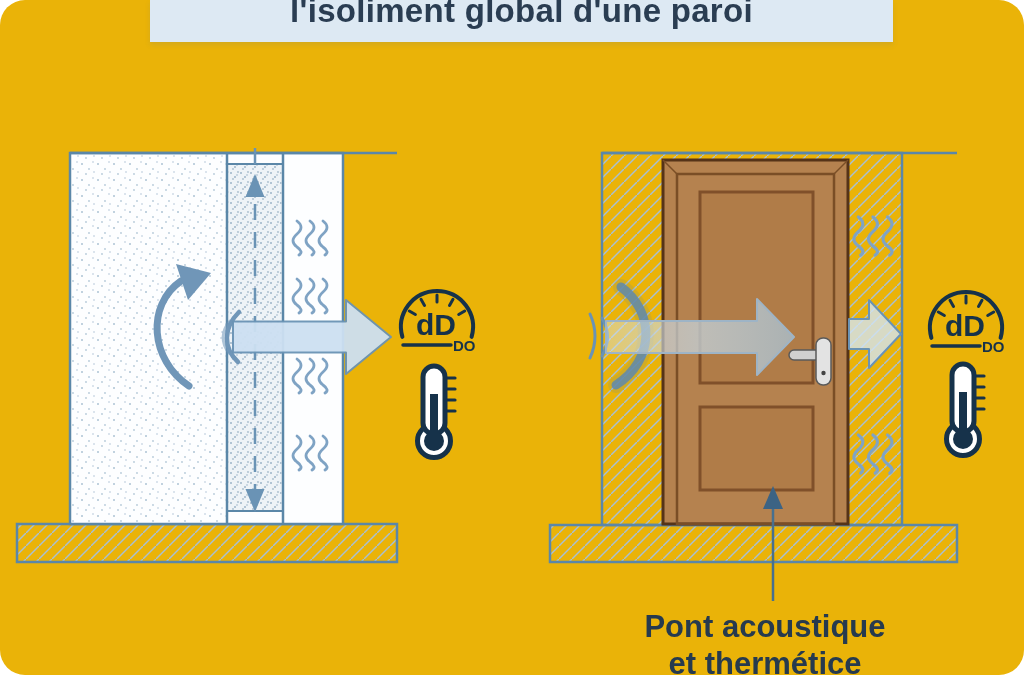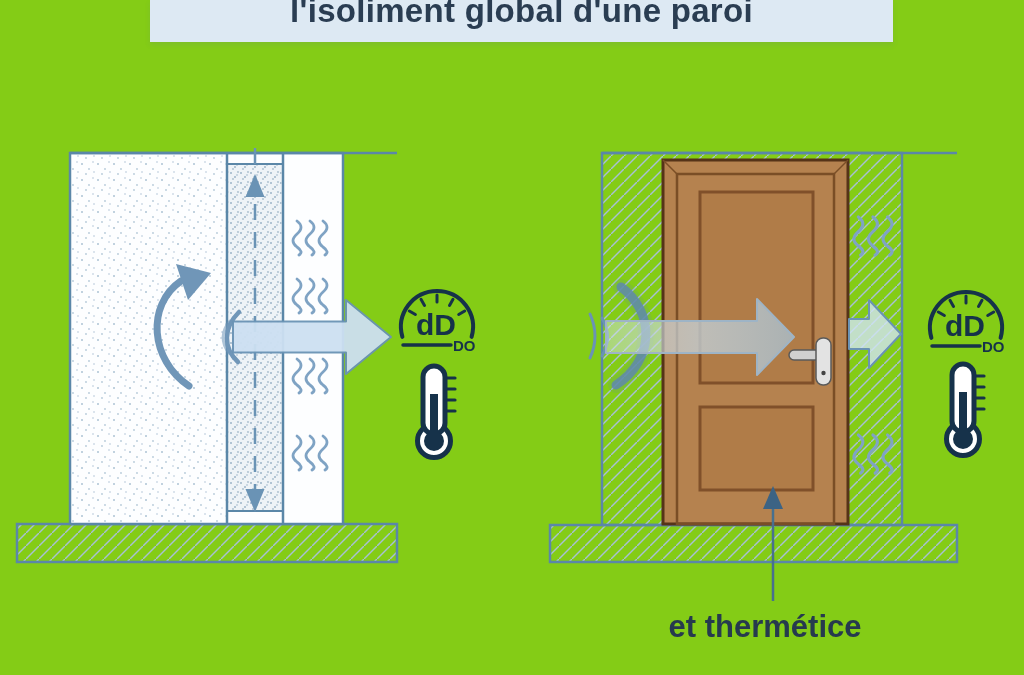--- a/index.html
+++ b/index.html
@@ -1,18 +1,18 @@
 <!DOCTYPE html>
 <html><head>
 <meta charset="utf-8">
 <style>
   html,body{margin:0;padding:0;background:#ffffff;}
   .stage{
     position:relative;width:1024px;height:675px;overflow:hidden;
-    background:#84cc16;font-family:"Liberation Sans",sans-serif;
+    background:#eab308;font-family:"Liberation Sans",sans-serif;border-radius:25px;
   }
   .banner{
     position:absolute;left:150px;top:0;width:743px;height:42px;
     background:#dde9f3;overflow:hidden;
     box-shadow:0 3px 5px rgba(90,115,140,0.15);
   }
   .banner .title-text{
     margin-top:-9px;text-align:center;font-size:33px;line-height:40px;
     font-weight:600;color:#2a3d52;letter-spacing:0.3px;white-space:nowrap;
   }
@@ -200,16 +200,17 @@
         <line x1="773" y1="505" x2="773" y2="601" stroke="#47708f" stroke-width="2.5"></line>
         <polygon points="773,486 763,509 783,509" fill="#3c6384"></polygon>
       </g>
 
       <use href="#gaugeDef" transform="translate(929,290)"></use>
       <use href="#thermoDef" transform="translate(942,362)"></use>
     </g>
   </svg>
 
   <div class="caption">
+    <div>Pont acoustique</div>
     <div>et thermétice</div>
   </div>
 
 </div>
 
 </body></html>

